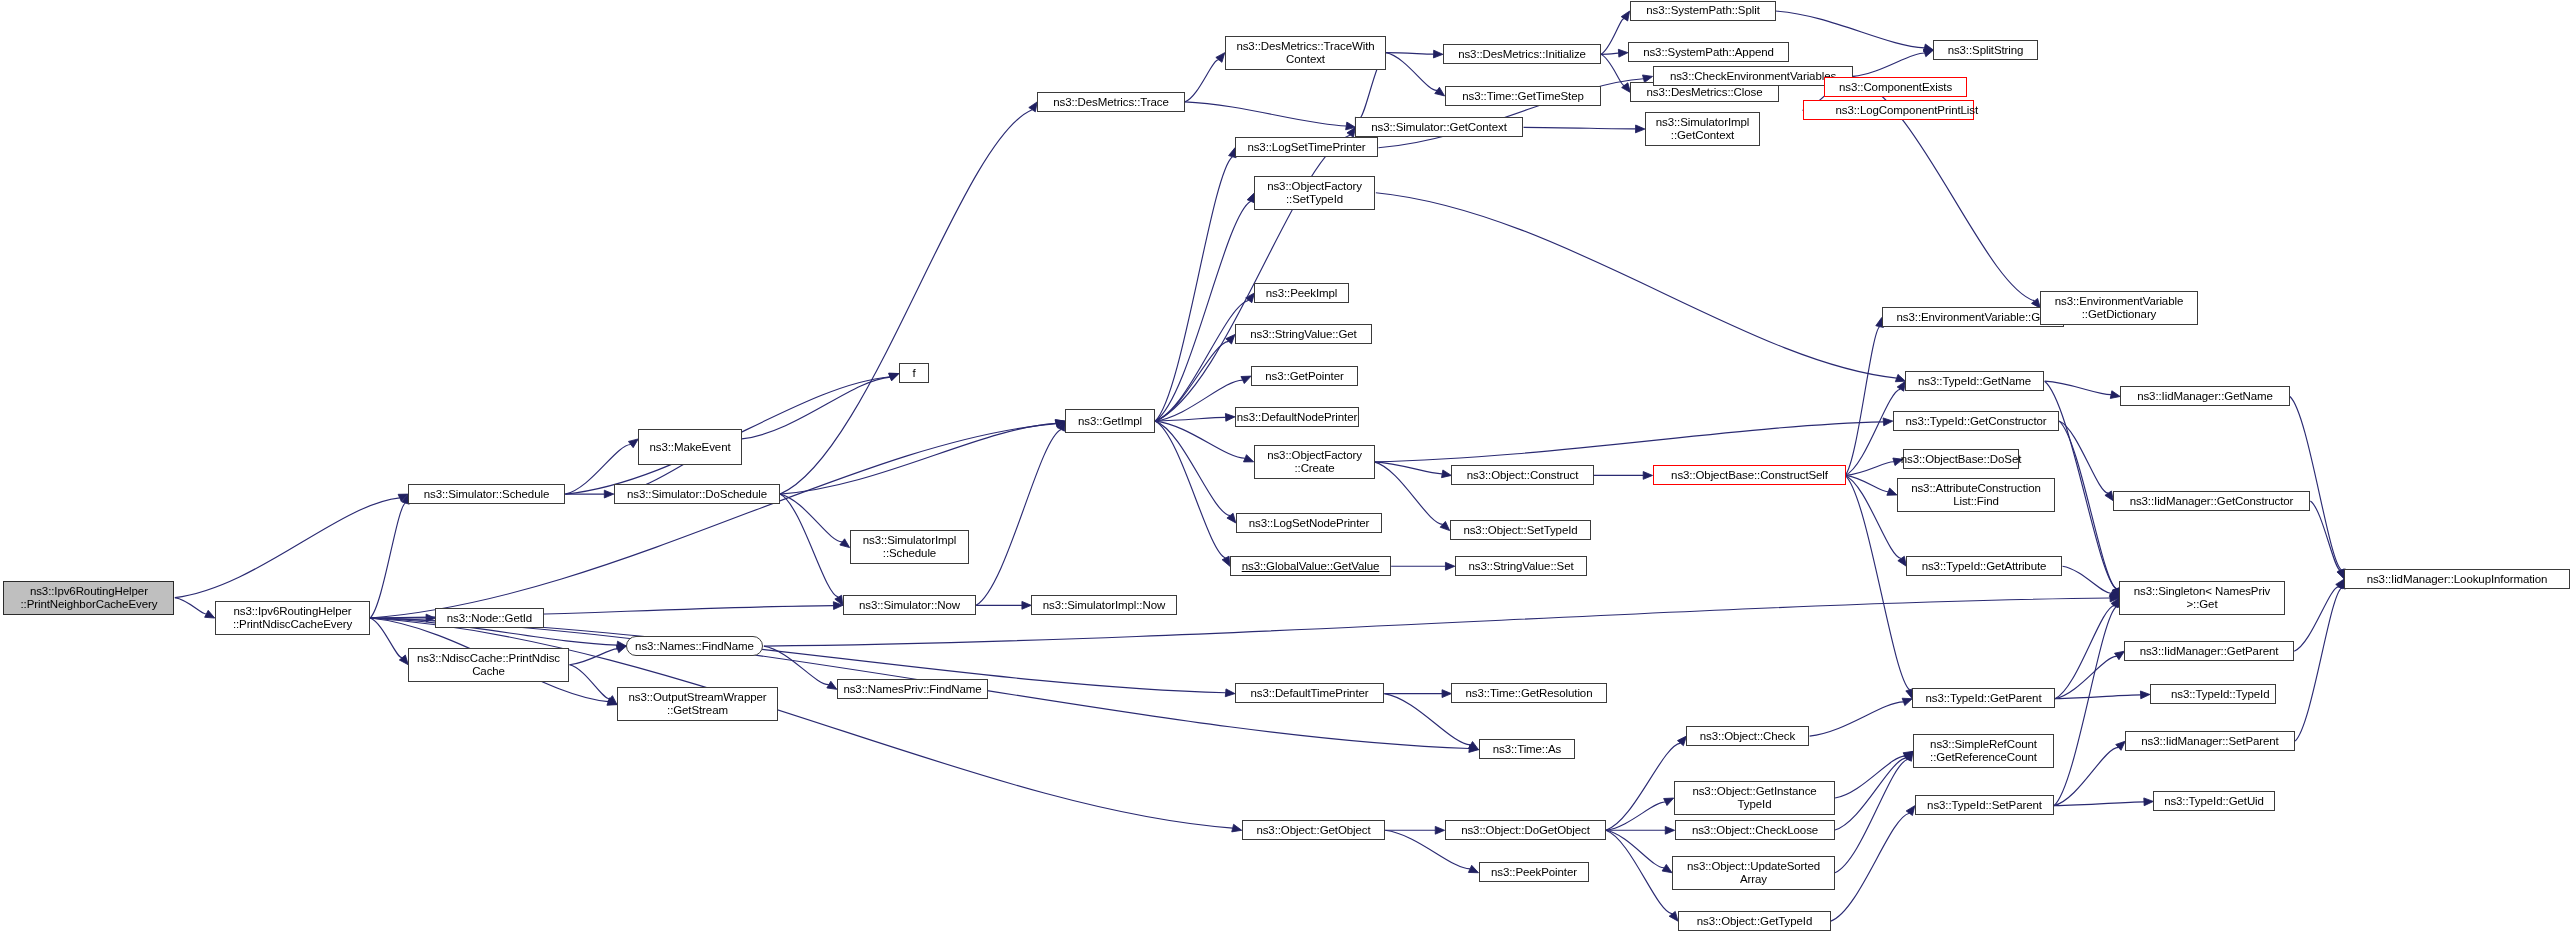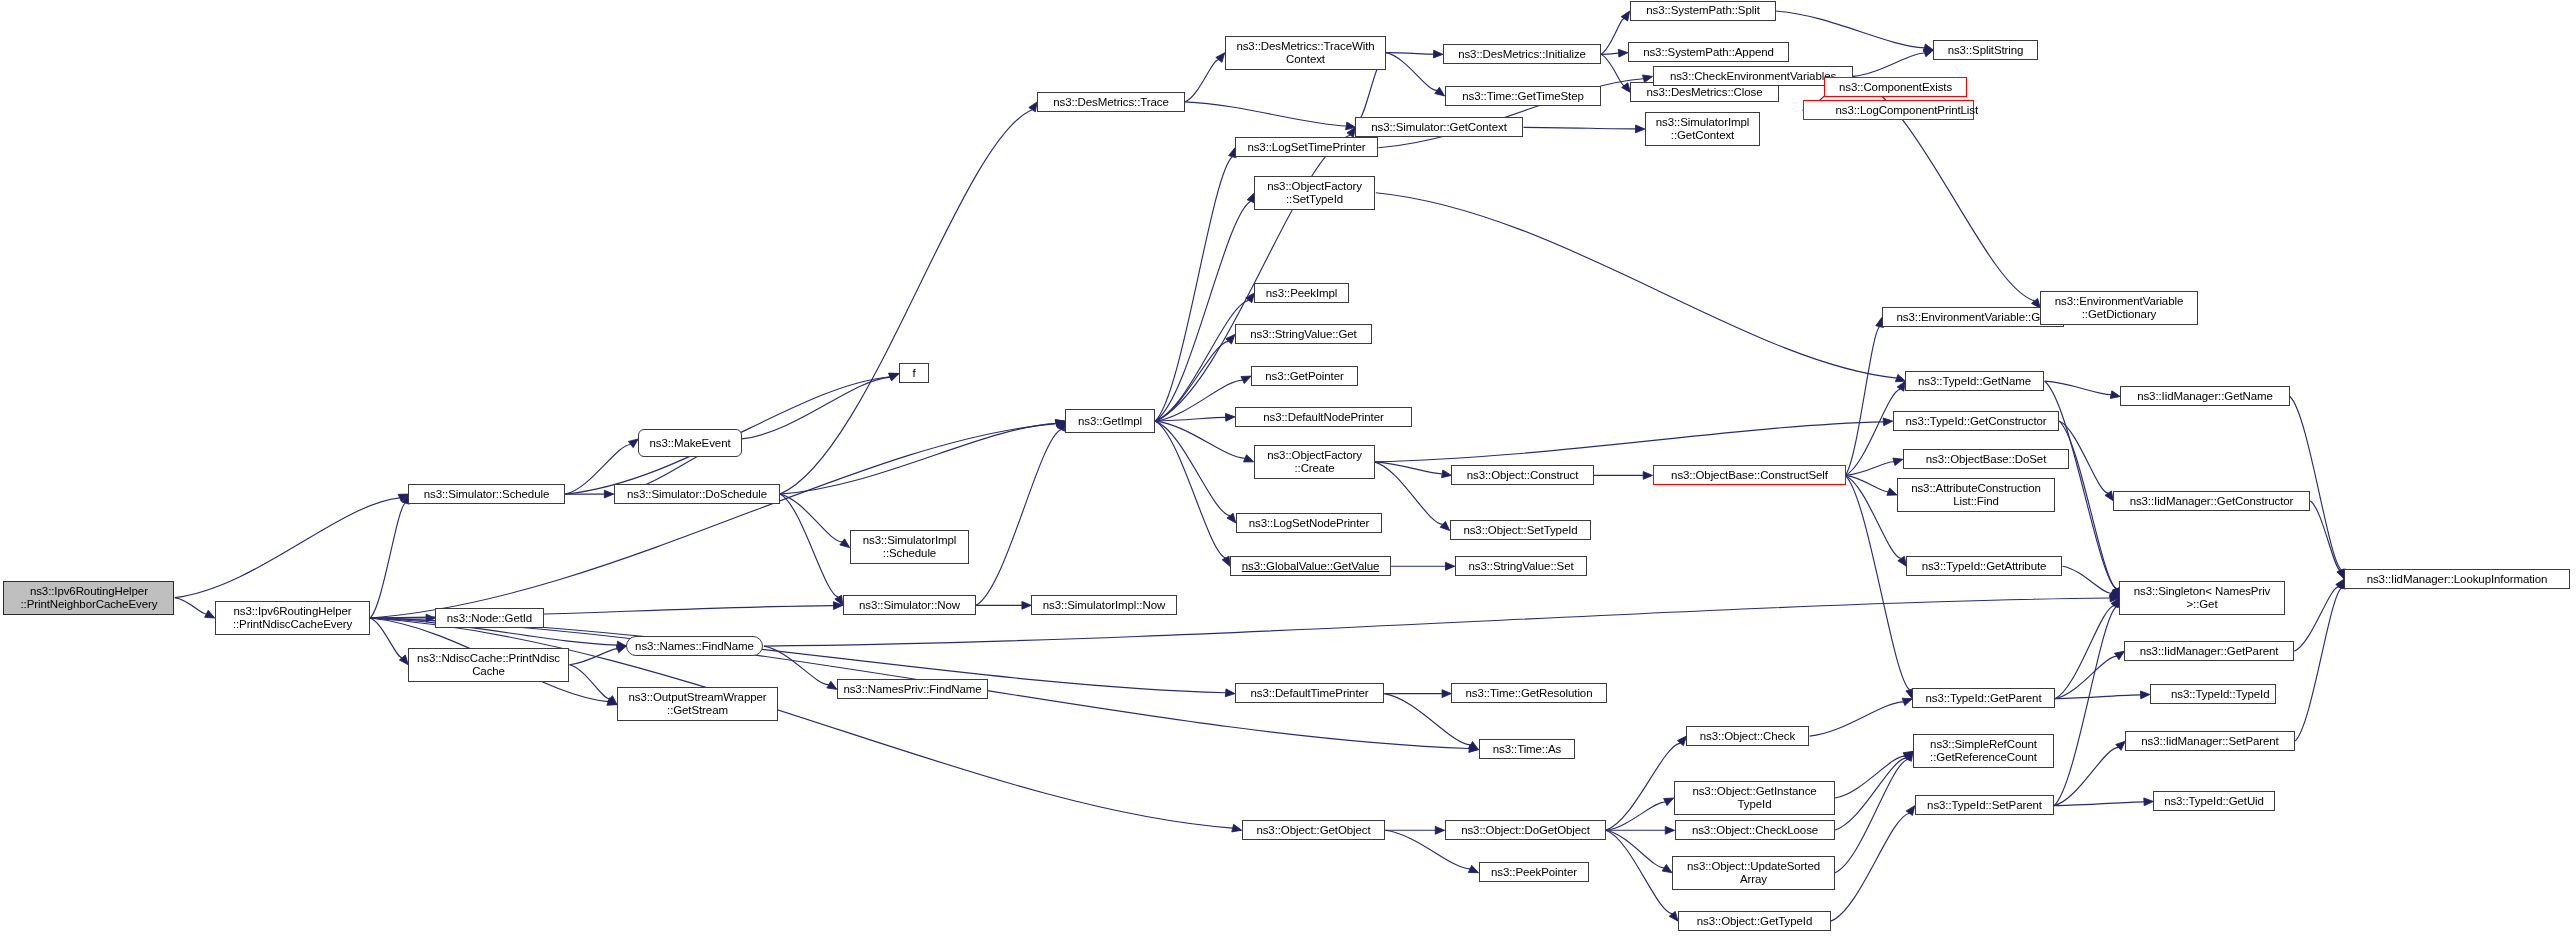--- a/index.html
+++ b/index.html
@@ -249,21 +249,21 @@
 ::PrintNdiscCacheEvery</span></div>
       <div class="node" style="left: 435px; top: 608px; width: 109px; height: 20.4px;"><span>ns3::Node::GetId</span></div>
       <div class="node" style="left: 408px; top: 648px; width: 161px; height: 34px;"><span>ns3::NdiscCache::PrintNdisc
 Cache</span></div>
       <div class="node" style="left: 617px; top: 687px; width: 161px; height: 34px;"><span>ns3::OutputStreamWrapper
 ::GetStream</span></div>
       <div class="node" style="left: 626px; top: 636px; width: 137px; height: 20.4px; border-radius: 10px;"><span>ns3::Names::FindName</span></div>
       <div class="node" style="left: 837px; top: 679px; width: 151px; height: 20.4px;"><span>ns3::NamesPriv::FindName</span></div>
       <div class="node" style="left: 408px; top: 484px; width: 157px; height: 20.4px;"><span>ns3::Simulator::Schedule</span></div>
       <div class="node" style="left: 614px; top: 484px; width: 166px; height: 20.4px;"><span>ns3::Simulator::DoSchedule</span></div>
-      <div class="node" style="left: 638px; top: 429px; width: 104px; height: 28px; border-radius: 6px;"><span>ns3::MakeEvent</span></div>
+      <div class="node" style="left: 638px; top: 429px; width: 104px; height: 36px;"><span>ns3::MakeEvent</span></div>
       <div class="node" style="left: 899px; top: 363px; width: 30px; height: 20.4px;"><span>f</span></div>
       <div class="node" style="left: 850px; top: 530px; width: 119px; height: 34px;"><span>ns3::SimulatorImpl
 ::Schedule</span></div>
       <div class="node" style="left: 843px; top: 595px; width: 133px; height: 20.4px;"><span>ns3::Simulator::Now</span></div>
       <div class="node" style="left: 1031px; top: 595px; width: 146px; height: 20.4px;"><span>ns3::SimulatorImpl::Now</span></div>
       <div class="node" style="left: 1065px; top: 409px; width: 90px; height: 24px;"><span>ns3::GetImpl</span></div>
       <div class="node" style="left: 1037px; top: 92px; width: 148px; height: 20.4px;"><span>ns3::DesMetrics::Trace</span></div>
       <div class="node" style="left: 1225px; top: 36px; width: 161px; height: 34px;"><span>ns3::DesMetrics::TraceWith
 Context</span></div>
       <div class="node" style="left: 1443px; top: 44px; width: 158px; height: 20.4px;"><span>ns3::DesMetrics::Initialize</span></div>
@@ -277,35 +277,35 @@
 ::SetTypeId</span></div>
       <div class="node" style="left: 1653px; top: 66px; width: 200px; height: 20.4px;"><span>ns3::CheckEnvironmentVariables</span></div>
       <div class="node redborder" style="left: 1824px; top: 77px; width: 143px; height: 20.4px;"><span>ns3::ComponentExists</span></div>
       <div class="node redborder" style="left: 1803px; top: 100px; width: 171px; height: 20.4px; padding-left: 39px;"><span>ns3::LogComponentPrintList</span></div>
       <div class="node" style="left: 1355px; top: 117px; width: 168px; height: 20.4px;"><span>ns3::Simulator::GetContext</span></div>
       <div class="node" style="left: 1645px; top: 112px; width: 115px; height: 34px;"><span>ns3::SimulatorImpl
 ::GetContext</span></div>
       <div class="node" style="left: 1254px; top: 283px; width: 95px; height: 20.4px;"><span>ns3::PeekImpl</span></div>
       <div class="node" style="left: 1235px; top: 324px; width: 137px; height: 20.4px;"><span>ns3::StringValue::Get</span></div>
       <div class="node" style="left: 1251px; top: 366px; width: 107px; height: 20.4px;"><span>ns3::GetPointer</span></div>
-      <div class="node" style="left: 1235px; top: 407px; width: 177px; height: 20.4px;"><span>ns3::DefaultNodePrinter</span></div>
+      <div class="node" style="left: 1235px; top: 407px; width: 124px; height: 20.4px;"><span>ns3::DefaultNodePrinter</span></div>
       <div class="node" style="left: 1254px; top: 445px; width: 121px; height: 34px;"><span>ns3::ObjectFactory
 ::Create</span></div>
       <div class="node" style="left: 1236px; top: 513px; width: 146px; height: 20.4px;"><span>ns3::LogSetNodePrinter</span></div>
       <div class="node" style="left: 1230px; top: 556px; width: 161px; height: 20.4px; text-decoration: underline;"><span>ns3::GlobalValue::GetValue</span></div>
       <div class="node" style="left: 1451px; top: 465px; width: 143px; height: 20.4px;"><span>ns3::Object::Construct</span></div>
       <div class="node" style="left: 1450px; top: 520px; width: 141px; height: 20.4px;"><span>ns3::Object::SetTypeId</span></div>
       <div class="node" style="left: 1455px; top: 556px; width: 132px; height: 20.4px;"><span>ns3::StringValue::Set</span></div>
       <div class="node redborder" style="left: 1653px; top: 465px; width: 193px; height: 20.4px;"><span>ns3::ObjectBase::ConstructSelf</span></div>
       <div class="node" style="left: 1882px; top: 307px; width: 182px; height: 20.4px;"><span>ns3::EnvironmentVariable::Get</span></div>
       <div class="node" style="left: 2040px; top: 291px; width: 158px; height: 34px;"><span>ns3::EnvironmentVariable
 ::GetDictionary</span></div>
       <div class="node" style="left: 1905px; top: 371px; width: 139px; height: 20.4px;"><span>ns3::TypeId::GetName</span></div>
       <div class="node" style="left: 1893px; top: 411px; width: 166px; height: 20.4px;"><span>ns3::TypeId::GetConstructor</span></div>
-      <div class="node" style="left: 1903px; top: 449px; width: 166px; height: 20.4px;"><span>ns3::ObjectBase::DoSet</span></div>
+      <div class="node" style="left: 1903px; top: 449px; width: 116px; height: 20.4px;"><span>ns3::ObjectBase::DoSet</span></div>
       <div class="node" style="left: 1897px; top: 478px; width: 158px; height: 34px;"><span>ns3::AttributeConstruction
 List::Find</span></div>
       <div class="node" style="left: 1906px; top: 556px; width: 156px; height: 20.4px;"><span>ns3::TypeId::GetAttribute</span></div>
       <div class="node" style="left: 2120px; top: 386px; width: 170px; height: 20.4px;"><span>ns3::IidManager::GetName</span></div>
       <div class="node" style="left: 2113px; top: 491px; width: 197px; height: 20.4px;"><span>ns3::IidManager::GetConstructor</span></div>
       <div class="node" style="left: 2119px; top: 581px; width: 166px; height: 34px;"><span>ns3::Singleton&lt; NamesPriv
 &gt;::Get</span></div>
       <div class="node" style="left: 2344px; top: 569px; width: 226px; height: 20.4px;"><span>ns3::IidManager::LookupInformation</span></div>
       <div class="node" style="left: 1912px; top: 688px; width: 143px; height: 20.4px;"><span>ns3::TypeId::GetParent</span></div>
       <div class="node" style="left: 2124px; top: 641px; width: 170px; height: 20.4px;"><span>ns3::IidManager::GetParent</span></div>

